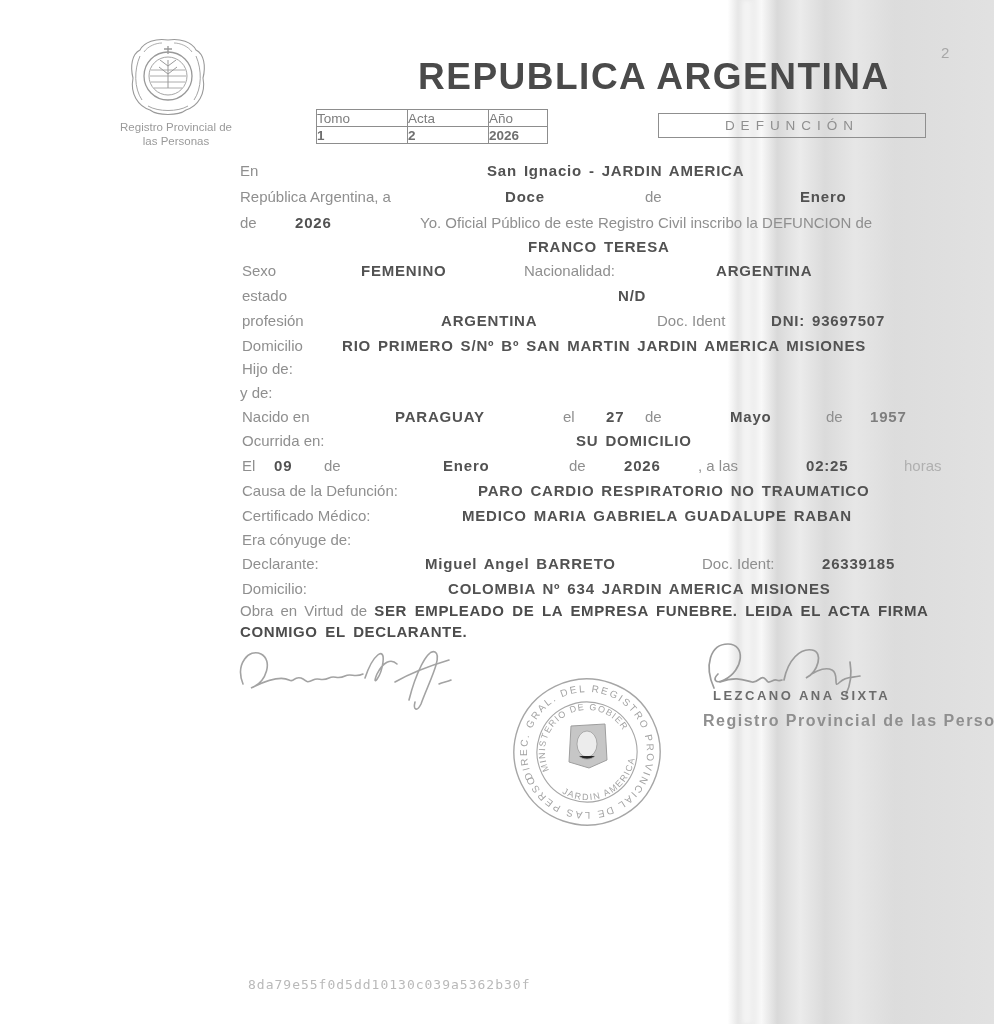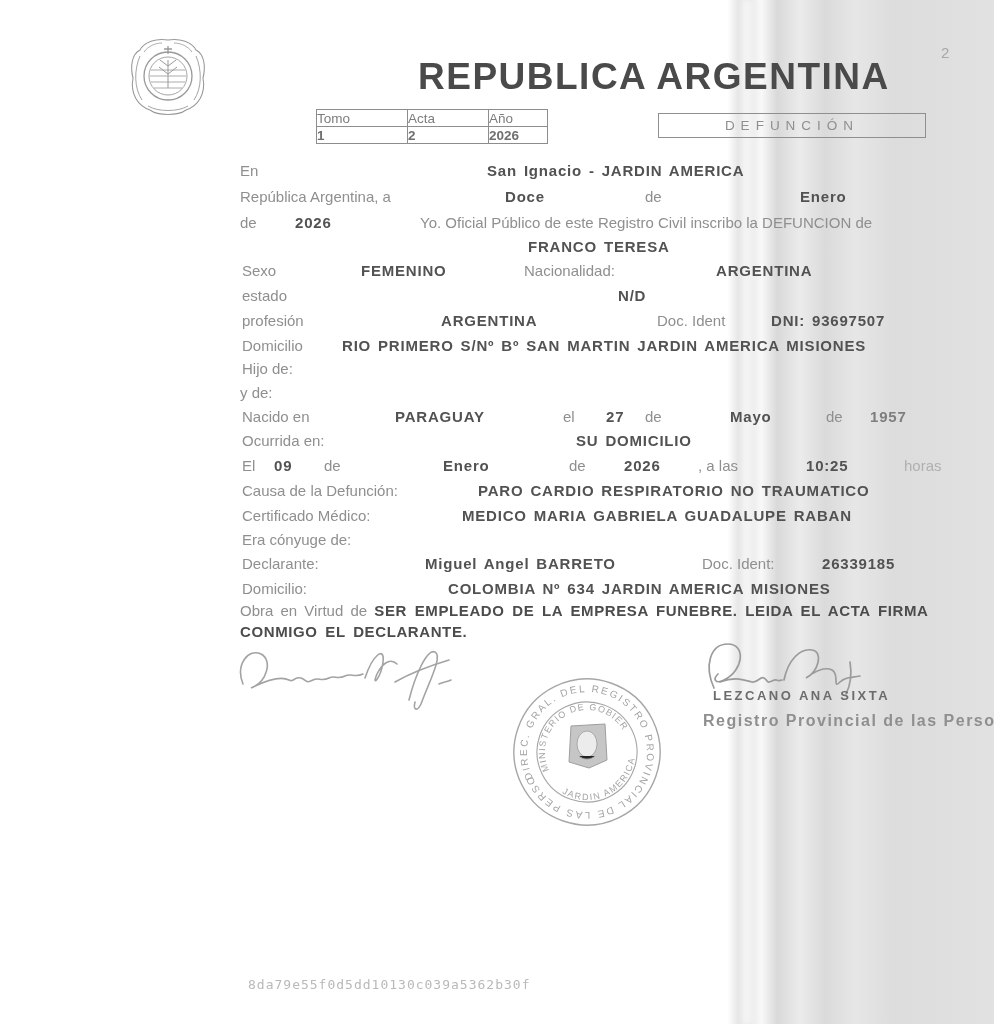--- a/index.html
+++ b/index.html
@@ -101,20 +101,24 @@
       <circle cx="50" cy="40" r="19" stroke-width="0.9"></circle>
       <path d="M50 18 L50 10 M46 13 L54 13"></path>
       <path d="M33 34 H67 M32 40 H68 M33 46 H67 M36 52 H64" stroke-width="0.8"></path>
       <path d="M50 24 L50 52 M50 30 L42 24 M50 30 L58 24 M50 38 L41 31 M50 38 L59 31" stroke-width="1"></path>
       <path d="M22 20 C16 34 16 52 24 64" stroke-width="0.9"></path>
       <path d="M78 20 C84 34 84 52 76 64" stroke-width="0.9"></path>
       <path d="M30 70 C40 76 60 76 70 70" stroke-width="0.9"></path>
       <path d="M26 16 C30 10 38 7 44 7 M74 16 C70 10 62 7 56 7" stroke-width="0.8"></path>
     </g>
   </svg>
+  <div class="emblem-caption layer">
+    <div>Registro Provincial de</div>
+    <div>las Personas</div>
+  </div>
 
   <div class="title layer">REPUBLICA ARGENTINA</div>
   <div class="corner-num layer">2</div>
 
   <table class="reg-table layer">
     <tbody>
         <tr>
       <td class="c1">Tomo</td>
       <td class="c2">Acta</td>
       <td class="c3">Año</td>
@@ -190,21 +194,21 @@
     <span class="val" style="left:336px">SU DOMICILIO</span>
   </div>
   <div class="line layer" style="top:457px">
     <span class="lb" style="left:2px">El</span>
     <span class="val" style="left:34px">09</span>
     <span class="lb" style="left:84px">de</span>
     <span class="val" style="left:203px">Enero</span>
     <span class="lb" style="left:329px">de</span>
     <span class="val" style="left:384px">2026</span>
     <span class="lb" style="left:458px">, a las</span>
-    <span class="val" style="left:566px">10:25</span>
+    <span class="val" style="left:566px">02:25</span>
     <span class="lb" style="left:664px; color:#b0b0b0">horas</span>
   </div>
   <div class="line layer" style="top:482px">
     <span class="lb" style="left:2px">Causa de la Defunción:</span>
     <span class="val" style="left:238px">PARO CARDIO RESPIRATORIO NO TRAUMATICO</span>
   </div>
   <div class="line layer" style="top:507px">
     <span class="lb" style="left:2px">Certificado Médico:</span>
     <span class="val" style="left:222px">MEDICO MARIA GABRIELA GUADALUPE RABAN</span>
   </div>

